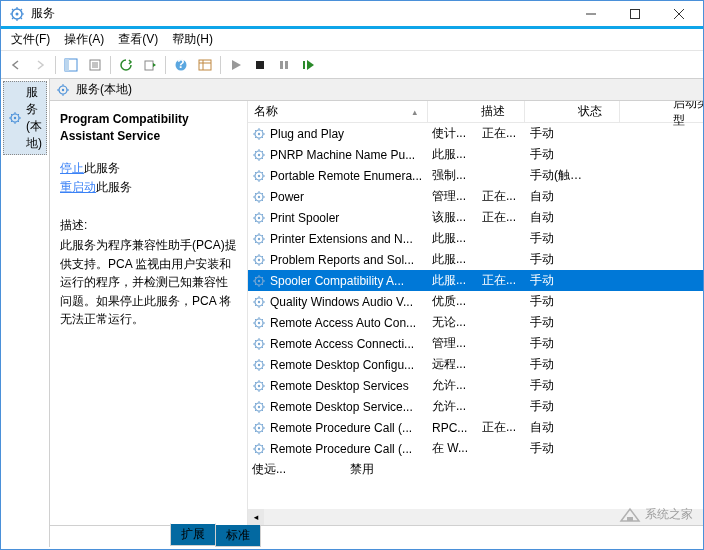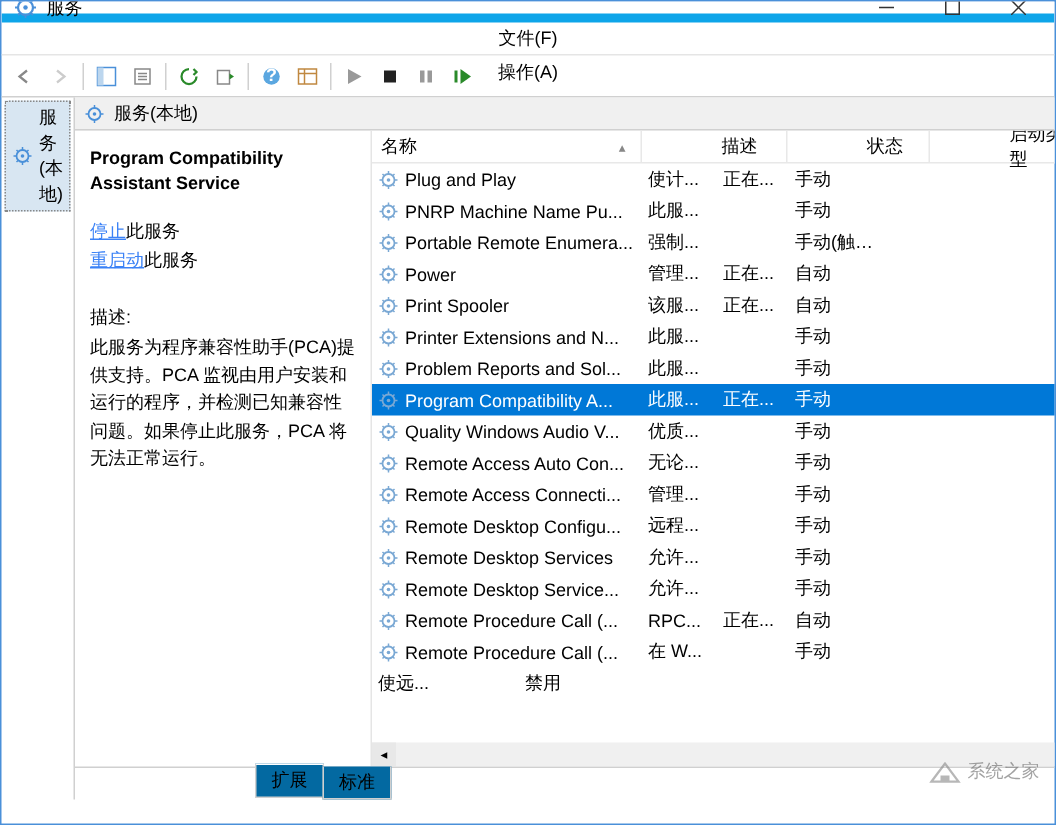--- a/index.html
+++ b/index.html
@@ -1,22 +1,22 @@
 <!DOCTYPE html>
 <html><head>
 <meta charset="utf-8">
 <style>
 * { margin: 0; padding: 0; box-sizing: border-box; font-family: "Microsoft YaHei", "Segoe UI", sans-serif; font-size: 12px; }
 body { background: #fff; width: 704px; height: 550px; border: 1px solid #4a90d9; overflow: hidden; position: relative; }
-.titlebar { height: 14px; background: #fff; display: flex; align-items: center; padding: 0 2px 0 8px; border-bottom: 6px solid #0ea5e9; }
+.titlebar { height: 28px; background: #fff; display: flex; align-items: center; padding: 0 2px 0 8px; border-bottom: 3px solid #0ea5e9; }
 .titlebar .icon { width: 16px; height: 16px; margin-right: 6px; }
 .titlebar .title { flex: 1; }
 .win-btns { display: flex; }
 .win-btn { width: 44px; height: 28px; display: flex; align-items: center; justify-content: center; }
-.menubar { height: 22px; display: flex; align-items: center; padding: 0 4px; border-bottom: 1px solid #e5e5e5; gap: 2px; flex-direction: column; }
+.menubar { height: 22px; display: flex; align-items: center; padding: 0 4px; border-bottom: 1px solid #e5e5e5; gap: 2px; }
 .menu-item { padding: 2px 6px; }
 .toolbar { height: 28px; display: flex; align-items: center; padding: 0 4px; border-bottom: 1px solid #d0d0d0; gap: 2px; }
 .tb-btn { width: 22px; height: 22px; display: flex; align-items: center; justify-content: center; border: 1px solid transparent; }
 .tb-sep { width: 1px; height: 18px; background: #d0d0d0; margin: 0 2px; }
 .content { display: flex; height: calc(100% - 80px); }
 .left-pane { width: 128px; border-right: 1px solid #d0d0d0; padding: 2px; }
 .tree-item { display: flex; align-items: center; padding: 2px 4px; background: #d8e6f2; border: 1px dotted #888; gap: 4px; }
 .right-pane { flex: 1; display: flex; flex-direction: column; }
 .tab-title { height: 22px; display: flex; align-items: center; padding: 0 6px; background: #f0f0f0; border-bottom: 1px solid #d0d0d0; gap: 6px; }
 .main-area { flex: 1; display: flex; overflow: hidden; }
@@ -306,21 +306,21 @@
               <div class="cell cell-status"></div>
               <div class="cell cell-startup">手动</div>
             </div>
             <div class="list-row selected">
               <div class="cell cell-name">
                 <svg class="gear-icon" viewBox="0 0 14 14">
                   <circle cx="7" cy="7" r="4" fill="none" stroke="#7aa8d4" stroke-width="1.2"></circle>
                   <circle cx="7" cy="7" r="1.2" fill="#7aa8d4"></circle>
                   <path d="M7 1v2M7 11v2M1 7h2M11 7h2M3 3l1 1M10 10l1 1M3 11l1-1M10 4l1-1" stroke="#7aa8d4"></path>
                 </svg>
-                <span>Program Compatibility A...</span>
+                <span>Spooler Compatibility A...</span>
               </div>
               <div class="cell cell-desc">此服...</div>
               <div class="cell cell-status">正在...</div>
               <div class="cell cell-startup">手动</div>
             </div>
             <div class="list-row">
               <div class="cell cell-name">
                 <svg class="gear-icon" viewBox="0 0 14 14">
                   <circle cx="7" cy="7" r="4" fill="none" stroke="#7aa8d4" stroke-width="1.2"></circle>
                   <circle cx="7" cy="7" r="1.2" fill="#7aa8d4"></circle>

